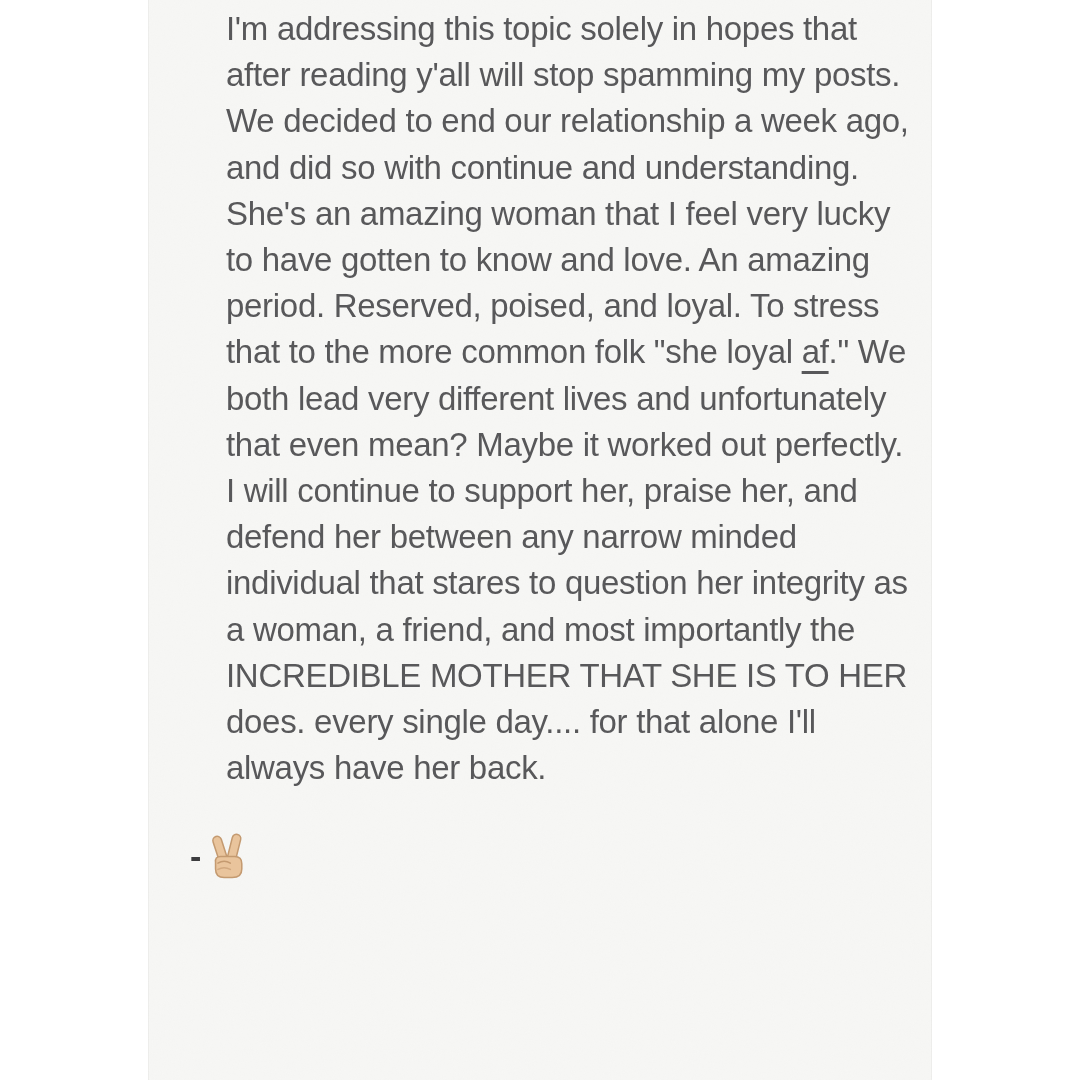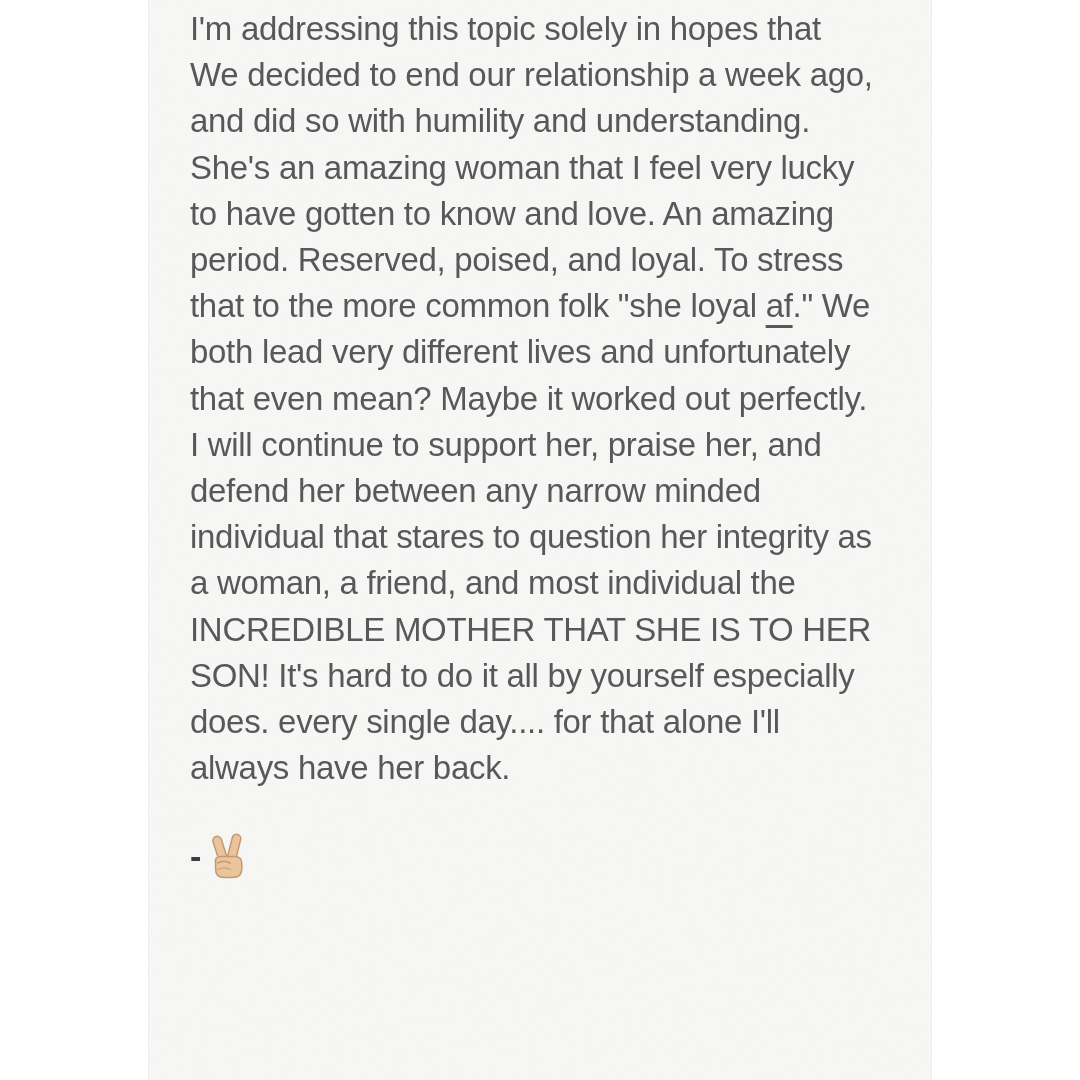--- a/index.html
+++ b/index.html
@@ -30,20 +30,21 @@
     position: absolute;
     left: 42px; top: 6px;
     width: 700px;
   }
   .line {
     font-size: 33px;
     line-height: 46.2px;
     letter-spacing: -0.3px;
     color: #58585a;
     white-space: pre;
+    margin-left: 36px;
   }
   .misspelled {
     text-decoration-line: underline;
     text-decoration-style: dotted;
     text-decoration-color: #e0514c;
     text-decoration-thickness: 5px;
     text-underline-offset: 8px;
     text-decoration: underline;
   }
   .spacer-line { height: 40px; }
@@ -71,36 +72,36 @@
     <svg class="paper-texture" width="784" height="1080">
       <filter id="grain">
         <feTurbulence type="fractalNoise" baseFrequency="0.9" numOctaves="2" stitchTiles="stitch"></feTurbulence>
         <feColorMatrix type="matrix" values="0 0 0 0 0.45  0 0 0 0 0.45  0 0 0 0 0.44  0 0 0 0.6 0"></feColorMatrix>
       </filter>
       <rect width="784" height="1080" filter="url(#grain)" opacity="0.05"></rect>
     </svg>
 
     <div class="text-block">
       <div class="line">I'm addressing this topic solely in hopes that</div>
+      <div class="line">after reading y'all will stop spamming my posts.</div>
       <div class="line">We decided to end our relationship a week ago,</div>
-      <div class="line">and did so with humility and understanding.</div>
+      <div class="line">and did so with continue and understanding.</div>
       <div class="line">She's an amazing woman that I feel very lucky</div>
       <div class="line">to have gotten to know and love. An amazing</div>
       <div class="line">period. Reserved, poised, and loyal. To stress</div>
 
       <div class="line"><span>that to the more common folk "she loyal </span><span class="misspelled">af</span><span>." We</span></div>
 
       <div class="line">both lead very different lives and unfortunately</div>
       <div class="line">that even mean? Maybe it worked out perfectly.</div>
       <div class="line">I will continue to support her, praise her, and</div>
       <div class="line">defend her between any narrow minded</div>
       <div class="line">individual that stares to question her integrity as</div>
-      <div class="line">a woman, a friend, and most individual the</div>
+      <div class="line">a woman, a friend, and most importantly the</div>
       <div class="line">INCREDIBLE MOTHER THAT SHE IS TO HER</div>
-      <div class="line">SON! It's hard to do it all by yourself especially</div>
       <div class="line">does. every single day.... for that alone I'll</div>
       <div class="line">always have her back.</div>
 
       <div class="spacer-line"></div>
 
       <div class="signature-row">
         <span class="sig-dash">-</span>
         <svg class="hand-svg" viewBox="0 0 44 48">
           <g stroke="#c49a70" stroke-width="1.6" fill="#e9c49c" stroke-linejoin="round" stroke-linecap="round">
             <rect x="10" y="3" width="9" height="27" rx="4.5" transform="rotate(-18 14.5 16.5)"></rect>

